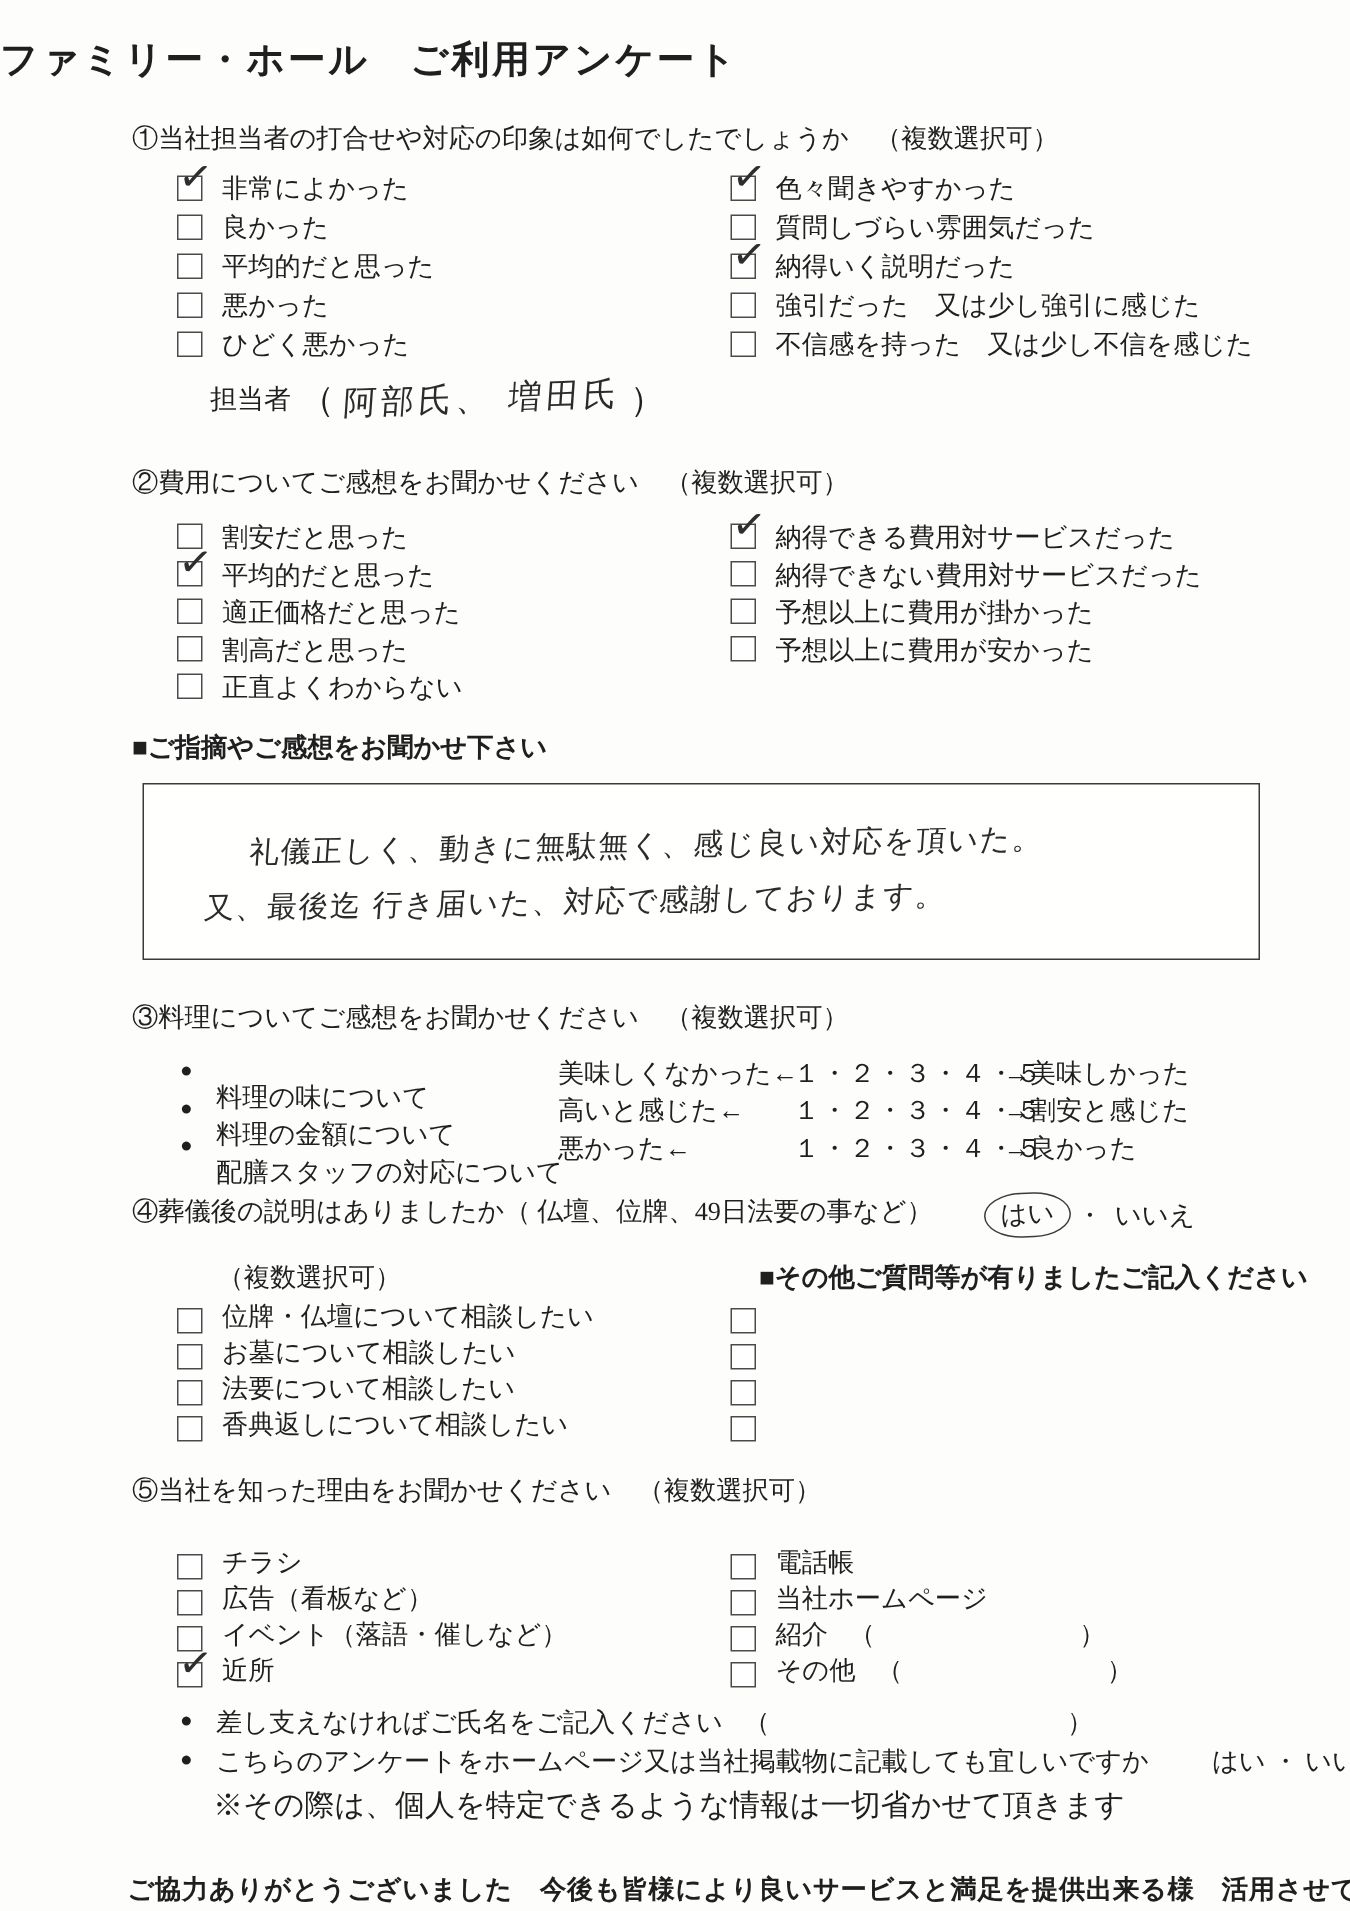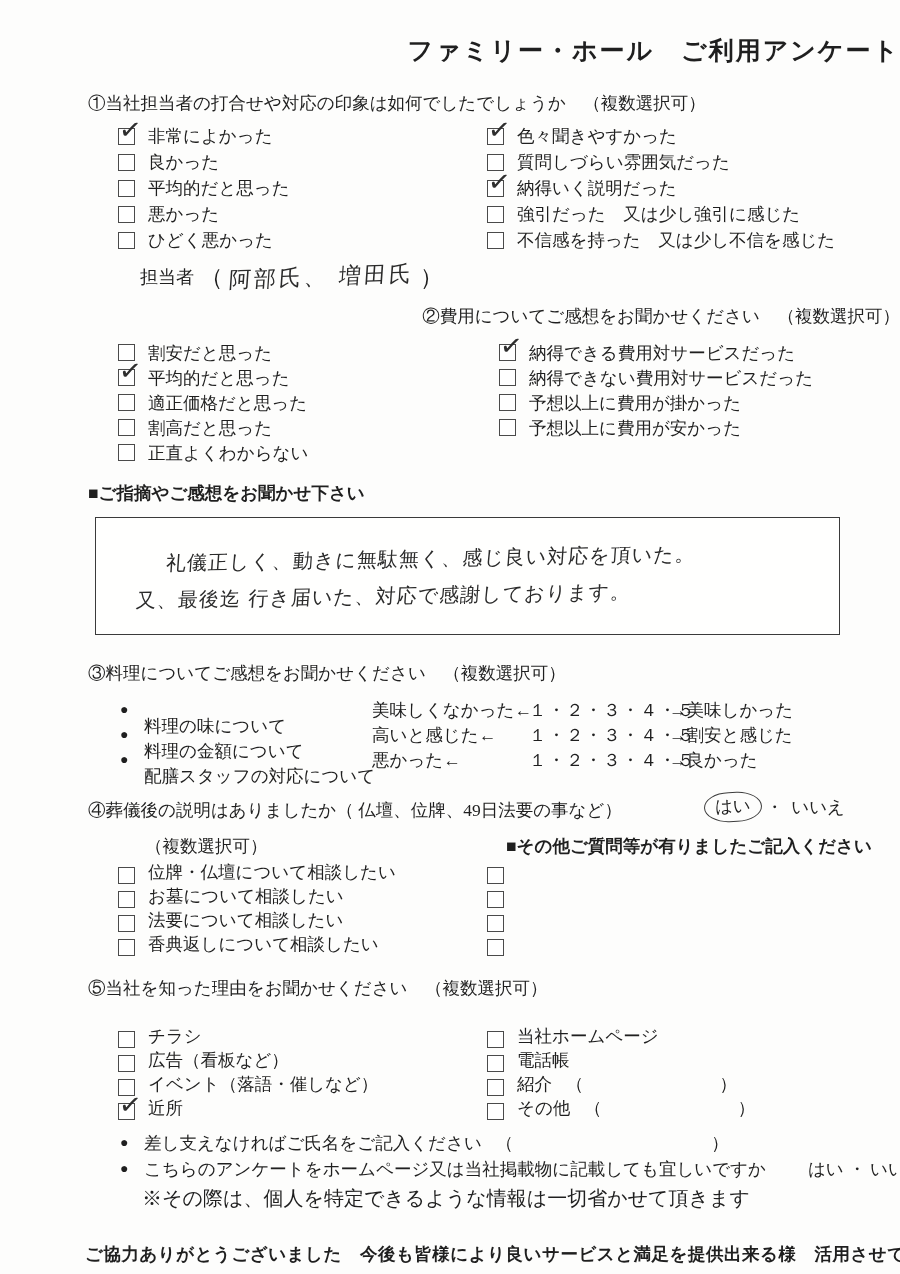--- a/index.html
+++ b/index.html
@@ -2,61 +2,61 @@
 <html><head>
 <meta charset="utf-8">
 <style>
   * { margin:0; padding:0; box-sizing:border-box; }
   html,body { background:#ffffff; }
   .sheet {
     position:relative; width:900px; height:1274px; overflow:hidden;
     background:#fdfdfc; color:#1f1f1f;
     font-family:"Liberation Serif","DejaVu Serif",serif;
   }
-  .title { text-align:right; padding-top:34px; font-size:25px; font-weight:700; letter-spacing:2px; }
+  .title { text-align:left; padding-top:23px; font-size:25px; font-weight:700; letter-spacing:2px; }
   .heading { margin-left:88px; font-size:17.5px; white-space:pre; }
   .h-q1 { margin-top:24px; }
-  .h-q2 { margin-top:8px;text-align:right; }
+  .h-q2 { margin-top:24px; }
   .h-comment { margin-top:16px; font-weight:600; }
   .h-q3 { margin-top:26px; }
   .h-q5 { margin-top:20px; }
 
   .twocol { display:flex; margin-left:118px; }
   .colL { width:369px; display:flex; flex-direction:column; }
   .colR { display:flex; flex-direction:column; }
 
   .cbrow { display:flex; align-items:center; height:26px; font-size:17.5px; }
   .row25 .cbrow { height:25px; }
   .row24 .cbrow { height:24px;align-items:flex-end; }
   .cb { position:relative; width:17px; height:17px; border:1.6px solid #4a4a4a; margin-right:13px; flex:none; background:#fff; }
   .cb .mark { display:none; position:absolute; left:0; top:-13px; font-family:"DejaVu Sans",sans-serif;
               font-size:27px; line-height:1; color:#2e2e2e; transform:rotate(7deg); font-weight:400; }
   .cb.checked .mark { display:block; }
   .lbl { white-space:pre; }
 
-  .mt8 { margin-top:8px; } .mt12 { margin-top:12px;gap:12px; } .mt10 { margin-top:24px; } .mt2 { margin-top:2px; }
+  .mt8 { margin-top:8px; } .mt12 { margin-top:12px; } .mt10 { margin-top:24px; } .mt2 { margin-top:2px; }
 
   .staff { margin-left:140px; margin-top:5px; height:38px; display:flex; align-items:center; font-size:18px; }
   .staff .paren { font-size:23px; margin:0 6px; }
   .hand { font-family:"DejaVu Sans",sans-serif; color:#2b2b2b; }
   .staff .hand { font-size:22px; transform:rotate(-2deg) skewX(-6deg); letter-spacing:3px; }
 
   .comment-box { margin:12px 0 0 95px; width:745px; height:118px; border:1.5px solid #3a3a3a; background:#fffffe; }
   .comment-box .hl { font-size:20px; transform:rotate(-1deg) skewX(-5deg); white-space:pre; letter-spacing:1px; }
   .hl1 { margin:26px 0 0 70px; }
   .hl2 { margin:10px 0 0 40px; }
 
   .q3row { display:flex; align-items:center; height:25px; font-size:17.5px; margin-left:120px; }
   .bullet { width:16px; font-size:14px; margin-right:8px; flex:none; }
   .q3label { width:228px; white-space:pre;margin-top:33px; }
   .q3left { width:157px; text-align:left; white-space:pre; }
   .q3scale { width:140px; text-align:center; white-space:pre; letter-spacing:1px; }
   .q3right { white-space:pre; }
 
-  .q4head { margin-left:88px; margin-top:18px; display:flex; align-items:flex-end; font-size:17.5px; height:32px;gap:48px; }
+  .q4head { margin-left:88px; margin-top:18px; display:flex; align-items:flex-start; font-size:17.5px; height:32px; }
   .yesno { display:flex; align-items:center; margin-left:34px; }
   .yes-circle { padding:1px 10px 3px; transform:rotate(-2deg); }
   .yes-circle.checked { border:1.7px solid #3c3c3c; border-radius:50% / 58%; }
   .yn-sep { margin:0 8px 0 4px; }
 
   .subline { display:flex; margin-top:12px; font-size:17.5px;gap:16px; }
   .sub-left { margin-left:145px; width:345px; white-space:pre; }
   .sub-right { font-weight:600; white-space:pre; }
 
   .paren-open { margin-left:14px; }
@@ -281,25 +281,25 @@
       <div class="cbrow">
         <span class="cb checked">
             <span class="mark">✓</span>
           </span>
         <span class="lbl">近所</span>
       </div>
     </div>
     <div class="colR">
       <div class="cbrow">
         <span class="cb"></span>
+        <span class="lbl">電話帳</span>
+      </div>
+      <div class="cbrow">
+        <span class="cb"></span>
         <span class="lbl">当社ホームページ</span>
-      </div>
-      <div class="cbrow">
-        <span class="cb"></span>
-        <span class="lbl">電話帳</span>
       </div>
       <div class="cbrow">
         <span class="cb"></span>
         <span class="lbl">紹介</span>
         <span class="paren-open">（</span>
         <span class="paren-spacer"></span>
         <span>）</span>
       </div>
       <div class="cbrow">
         <span class="cb"></span>

